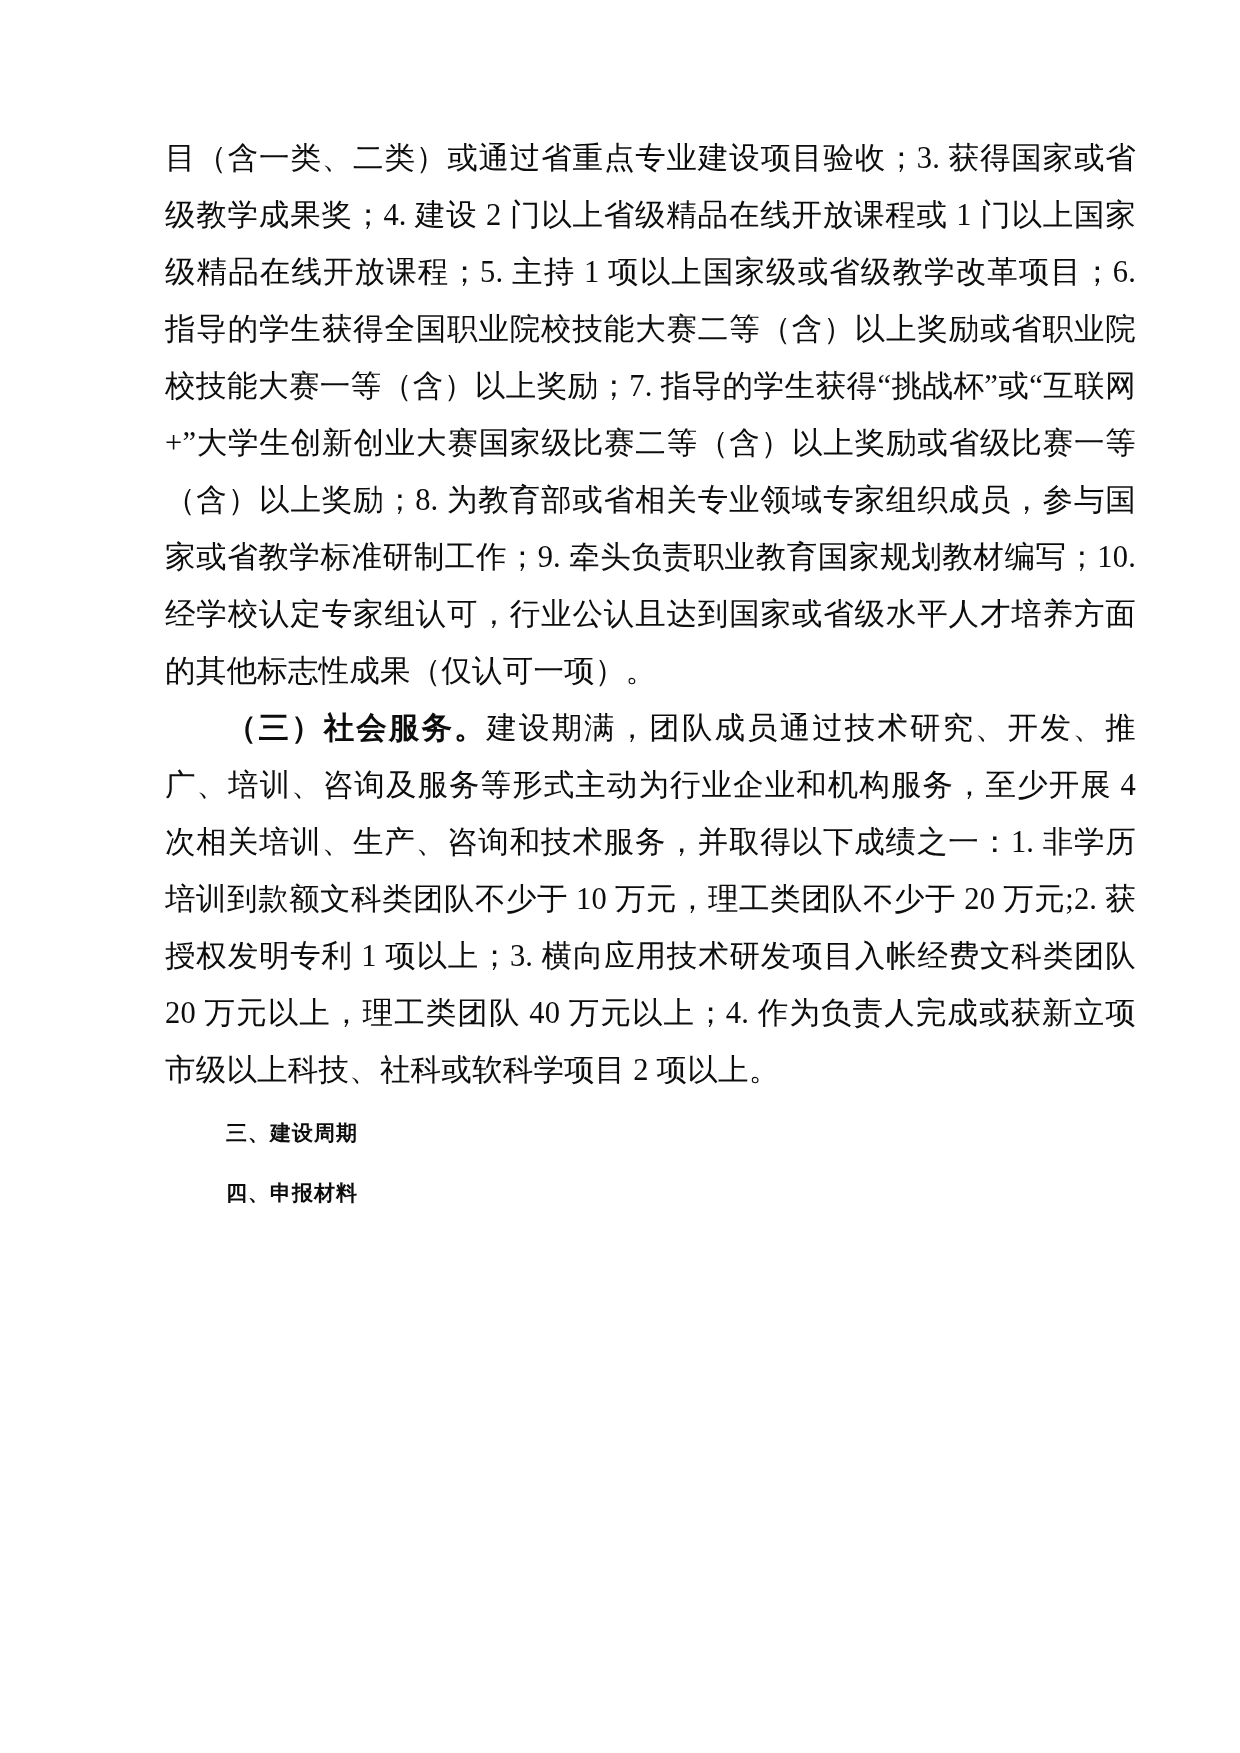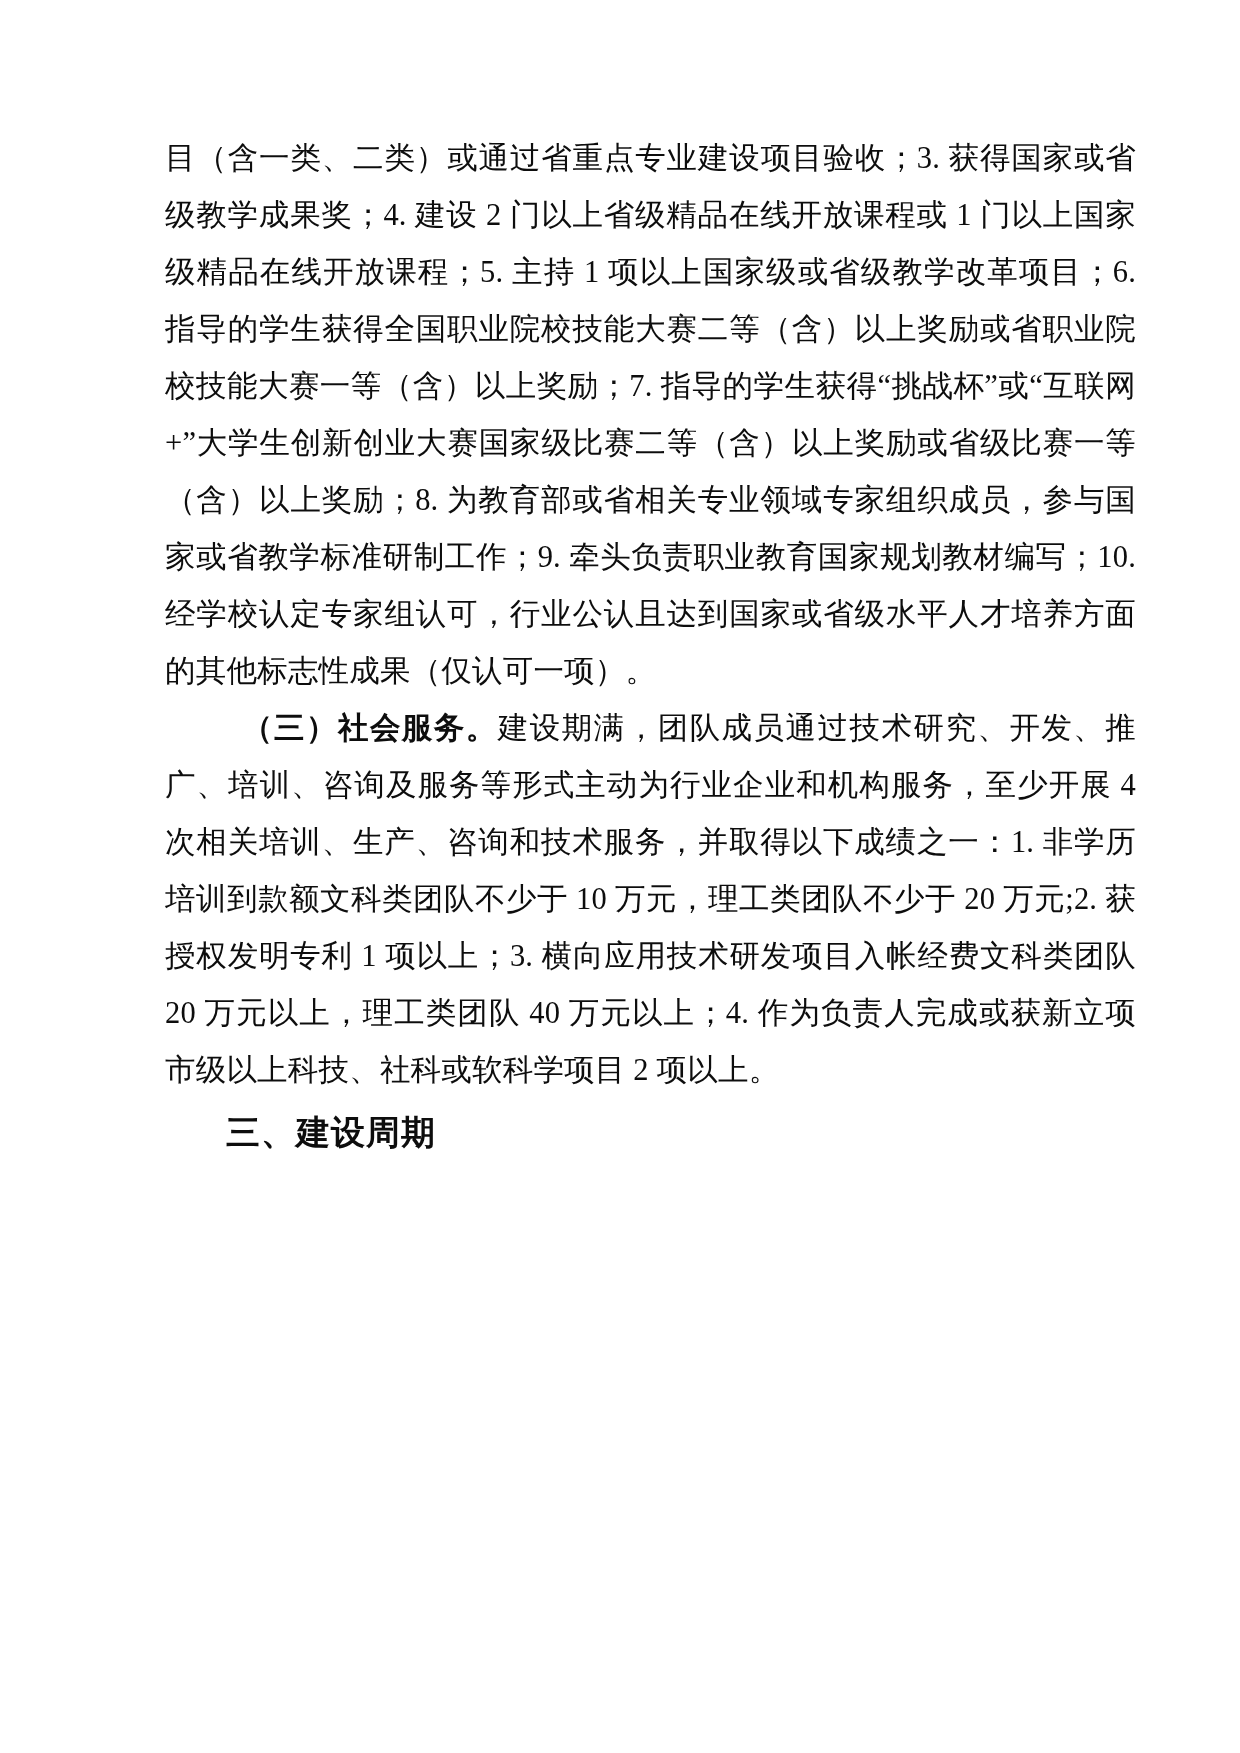--- a/index.html
+++ b/index.html
@@ -29,28 +29,27 @@
     margin: 0;
     text-indent: 0;
   }
   .para-indent {
     margin: 0;
     text-indent: 61px;
   }
   .heading {
     margin: 0;
     font-weight: bold;
-    font-size: 34px;
+    font-size: 21px;
     line-height: 60px;
     text-indent: 61px;
     letter-spacing: 1px;
   }
   .subhead-inline {
     font-weight: bold;
-    margin-left: 16px;
   }
   .tail-line {
     margin: 0;
     text-indent: 61px;
   }
   .spacer-sm { height: 4px; }
 </style>
 </head>
 <body>
 
@@ -60,17 +59,18 @@
 
     <p class="para">目（含一类、二类）或通过省重点专业建设项目验收；3. 获得国家或省级教学成果奖；4. 建设 2 门以上省级精品在线开放课程或 1 门以上国家级精品在线开放课程；5. 主持 1 项以上国家级或省级教学改革项目；6. 指导的学生获得全国职业院校技能大赛二等（含）以上奖励或省职业院校技能大赛一等（含）以上奖励；7. 指导的学生获得“挑战杯”或“互联网+”大学生创新创业大赛国家级比赛二等（含）以上奖励或省级比赛一等（含）以上奖励；8. 为教育部或省相关专业领域专家组织成员，参与国家或省教学标准研制工作；9. 牵头负责职业教育国家规划教材编写；10. 经学校认定专家组认可，行业公认且达到国家或省级水平人才培养方面的其他标志性成果（仅认可一项）。</p>
 
     <p class="para-indent"><span class="subhead-inline">（三）社会服务。</span><span>建设期满，团队成员通过技术研究、开发、推广、培训、咨询及服务等形式主动为行业企业和机构服务，至少开展 4 次相关培训、生产、咨询和技术服务，并取得以下成绩之一：1. 非学历培训到款额文科类团队不少于 10 万元，理工类团队不少于 20 万元;2. 获授权发明专利 1 项以上；3. 横向应用技术研发项目入帐经费文科类团队 20 万元以上，理工类团队 40 万元以上；4. 作为负责人完成或获新立项市级以上科技、社科或软科学项目 2 项以上。</span></p>
 
     <div class="spacer-sm"></div>
 
     <p class="heading">三、建设周期</p>
 
 
+    <p class="heading">四、申报材料</p>
 
 
   </div>
 
 </div>
 
 </body></html>

